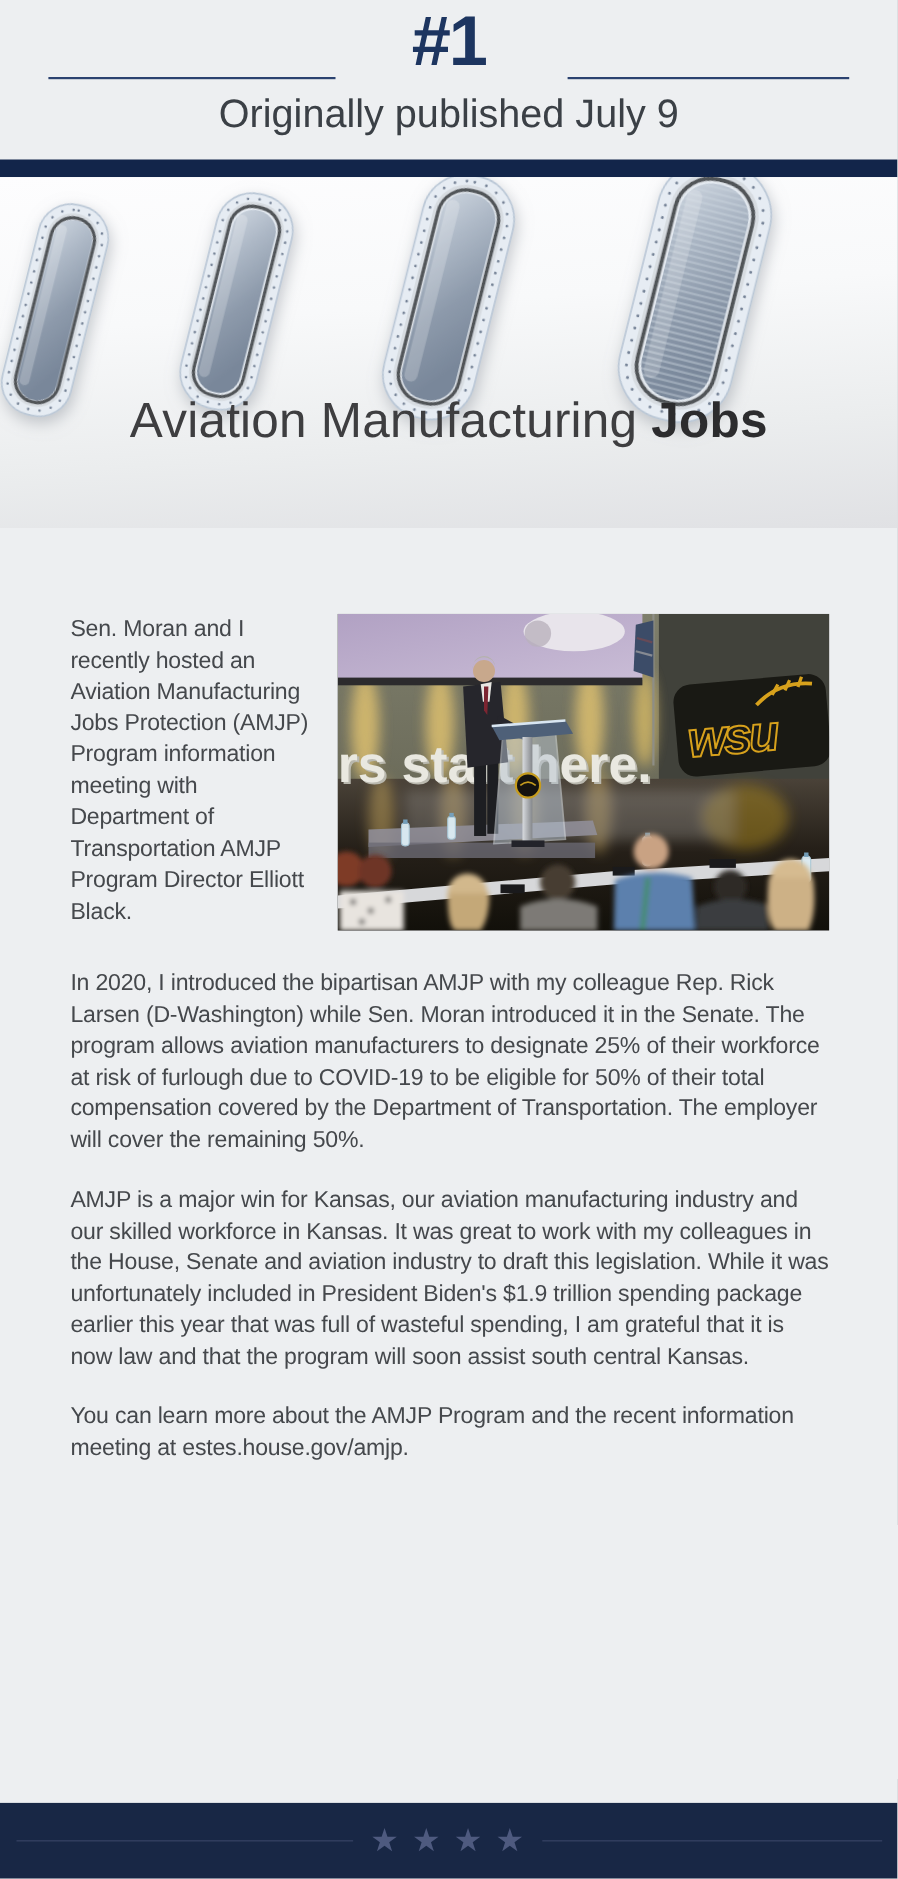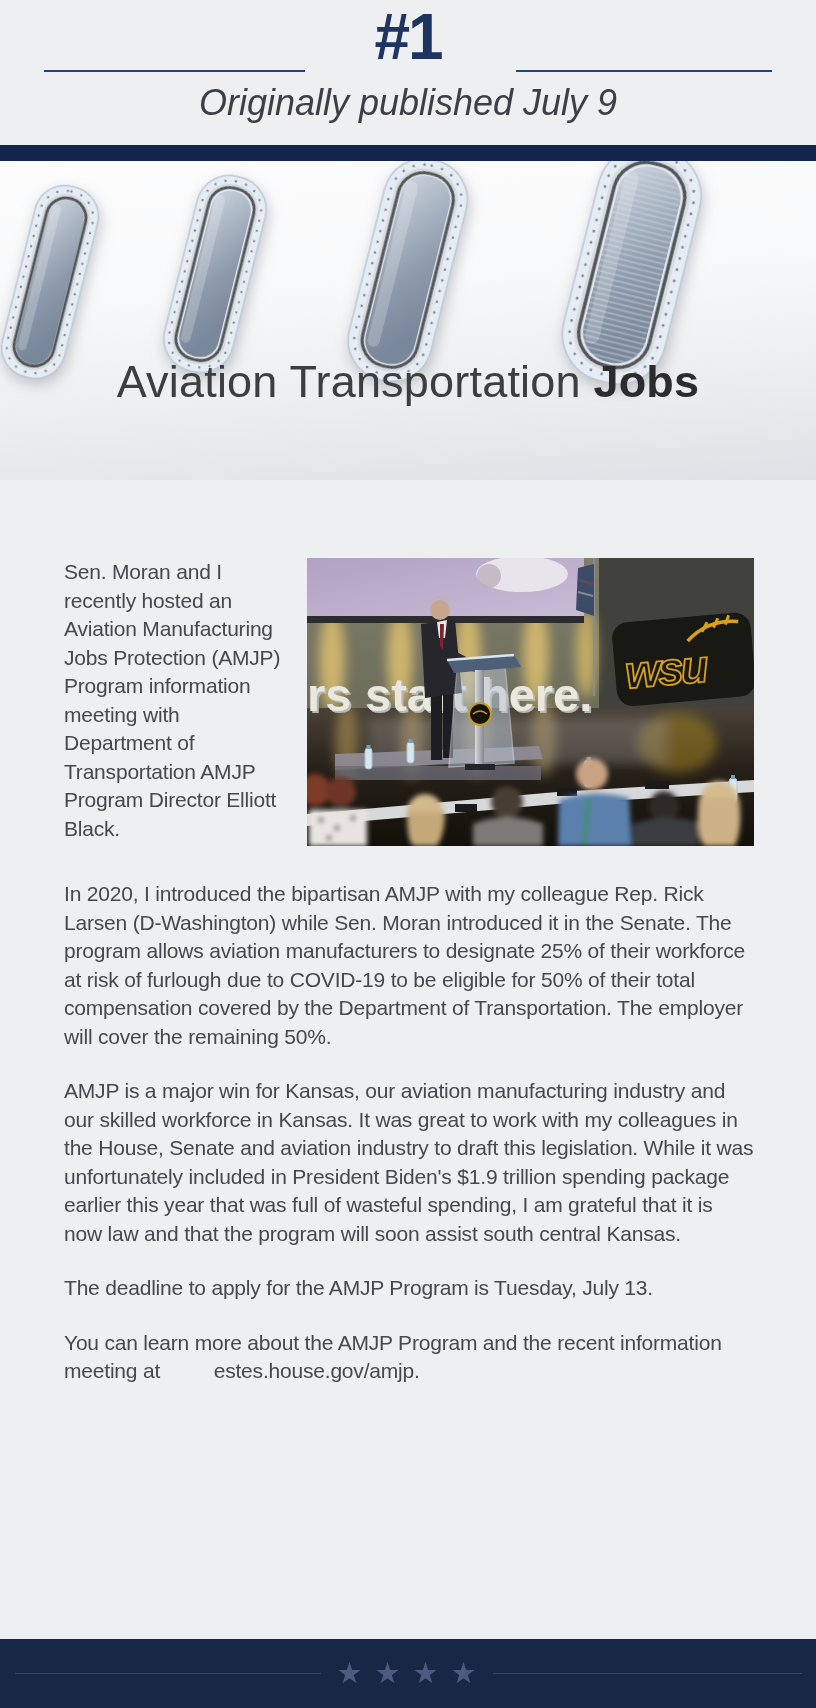--- a/index.html
+++ b/index.html
@@ -18,21 +18,21 @@
   .issue-number{
     position:absolute; top:4px; left:0; right:0; text-align:center;
     font-size:64px; line-height:66px; font-weight:800; letter-spacing:-2px;
     color:var(--issue-accent);
   }
   .rule{position:absolute; top:70px; height:2px; background:var(--rule-color);}
   .rule-left{left:44px; width:261px;}
   .rule-right{left:516px; width:256px;}
   .published-line{
     position:absolute; top:82px; left:0; right:0; text-align:center;
-    font-style:italic; font-size:36px; line-height:42px; color:#3b4046; font-weight:400;
+    font-size:36px; line-height:42px; color:#3b4046; font-weight:400;
   }
   .navy-divider{height:16px; background:var(--navy-bar);}
   
   .hero{
     position:relative; height:319px; overflow:hidden;
     background:linear-gradient(176deg,#fdfdfe 0%,#f8f9fa 38%,#ebedee 72%,#e0e1e4 100%);
   }
   .hero svg{position:absolute; left:0; top:0;}
   .hero-title{
     position:absolute; left:0; right:0; top:198px; text-align:center;
@@ -45,21 +45,21 @@
   .article p{
     font-size:21px; line-height:28.5px; letter-spacing:-0.2px;
     color:var(--body-text); margin:0 0 26px 0;
   }
   .lead-block{overflow:hidden; margin-bottom:28px;}
   .lead-block p{margin:0;}
   .event-photo{
     float:right; width:447px; height:288px; margin:0 0 6px 16px;
     display:block; background:#555; overflow:hidden;
   }
-  .amjp-link{color:var(--body-text); text-decoration:none; cursor:pointer;margin-left:48px;}
+  .amjp-link{color:var(--body-text); text-decoration:none; cursor:pointer;}
   
   .page-footer{
     height:69px; background:var(--footer-bg);
     display:flex; align-items:center; justify-content:center;
   }
   .fline{height:1px; background:var(--footer-line); flex:0 0 auto; width:306px;}
   .fline-right{width:309px;}
   .stars{display:flex; align-items:center; margin:0 10px;}
   .star{
     font-size:29px; line-height:29px; color:var(--star-color); margin:0 6px;
@@ -127,21 +127,21 @@
       <g transform="rotate(14 632 103)" filter="url(#wshadow)">
         <rect x="580" y="-16" width="104" height="240" rx="48" fill="#e6ecf3" stroke="#bac7d6" stroke-width="1.5"></rect>
         <rect x="587" y="-9" width="90" height="226" rx="41" fill="none" stroke="#44566f" stroke-width="2.8" stroke-dasharray="0 11.5" stroke-linecap="round" opacity="0.7"></rect>
         <rect x="595" y="-1" width="74" height="210" rx="34" fill="none" stroke="#d7dce1" stroke-width="8"></rect>
         <rect x="596" y="0" width="72" height="208" rx="33" fill="none" stroke="#515459" stroke-width="3.5"></rect>
         <rect x="600" y="4" width="64" height="200" rx="30" fill="url(#glass)"></rect>
         <rect x="600" y="4" width="64" height="200" rx="30" fill="url(#shade)" opacity="0.5"></rect>
         <rect x="604" y="14" width="14" height="176" rx="7" fill="#ffffff" opacity="0.2"></rect>
       </g>
     </svg>
-    <h2 class="hero-title"><span>Aviation Transportation </span><strong>Jobs</strong><br>
+    <h2 class="hero-title"><span>Aviation Manufacturing </span><strong>Jobs</strong><br>
     </h2>
   </section>
 
   <main class="article">
 
     <div class="lead-block">
       <figure class="event-photo">
         <svg width="447" height="288" viewBox="0 0 447 288">
           <defs>
             <linearGradient id="wallGrad" x1="0" y1="0" x2="0" y2="1">
@@ -282,21 +282,20 @@
             <circle cx="412" cy="242" r="19" fill="#d6bb90"></circle>
             <path d="M392,240 q-4,40 6,48 l30,0 q8,-18 4,-48 Z" fill="#cdb186"></path>
           </g>
         </svg>
       </figure>
       <p>Sen. Moran and I recently hosted an Aviation Manufacturing Jobs Protection (AMJP) Program information meeting with Department of Transportation AMJP Program Director Elliott Black.</p>
     </div>
 
     <p>In 2020, I introduced the bipartisan AMJP with my colleague Rep. Rick Larsen (D-Washington) while Sen. Moran introduced it in the Senate. The program allows aviation manufacturers to designate 25% of their workforce at risk of furlough due to COVID-19 to be eligible for 50% of their total compensation covered by the Department of Transportation. The employer will cover the remaining 50%.</p>
     <p>AMJP is a major win for Kansas, our aviation manufacturing industry and our skilled workforce in Kansas. It was great to work with my colleagues in the House, Senate and aviation industry to draft this legislation. While it was unfortunately included in President Biden's $1.9 trillion spending package earlier this year that was full of wasteful spending, I am grateful that it is now law and that the program will soon assist south central Kansas.</p>
-    <p>The deadline to apply for the AMJP Program is Tuesday, July 13.</p>
     <p><span>You can learn more about the AMJP Program and the recent information meeting at </span><span class="amjp-link">estes.house.gov/amjp</span><span>.</span></p>
   </main>
 
   <footer class="page-footer">
     <span class="fline"></span>
     <span class="stars">
       <span class="star">★</span>
       <span class="star">★</span>
       <span class="star">★</span>
       <span class="star">★</span>

